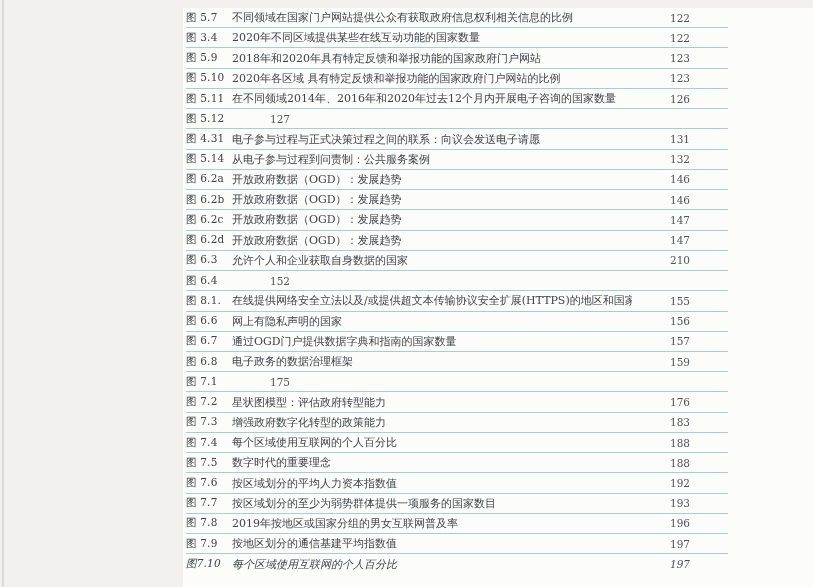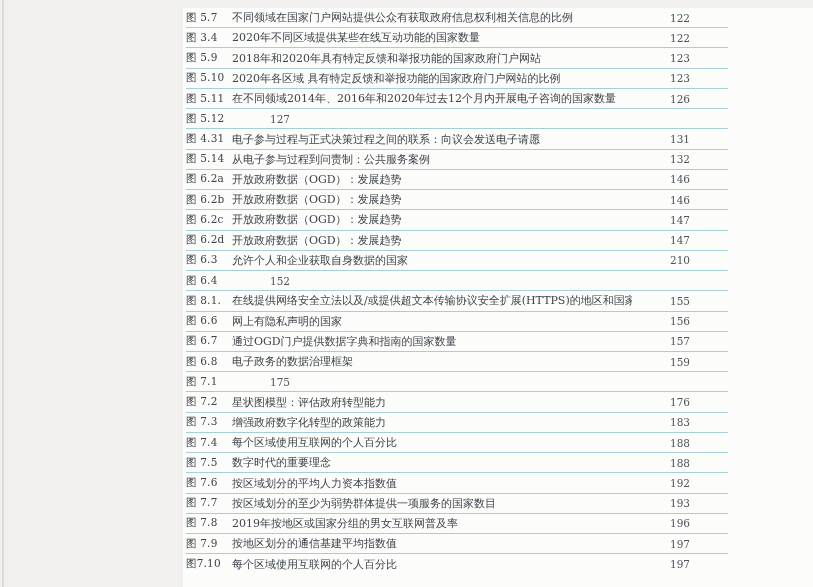--- a/index.html
+++ b/index.html
@@ -22,21 +22,21 @@
   .toc {
     position: absolute; left: 3px; top: 0; width: 542px;
   }
   .row {
     height: 20.24px;
     box-sizing: border-box;
     display: flex;
     align-items: center;
     border-bottom: 1.5px solid var(--sep, #a6ced5);
   }
-  .row:last-child { border-bottom: none; }
+  .row:last-child { border-bottom: none; font-style: italic; }
   .label {
     flex: none; width: 46px;
     font-size: 10.5px;
     color: var(--ink, #3c434a);
     white-space: nowrap;
     letter-spacing: 0.2px;
   }
   .title {
     flex: 1;
     font-size: 11px;

